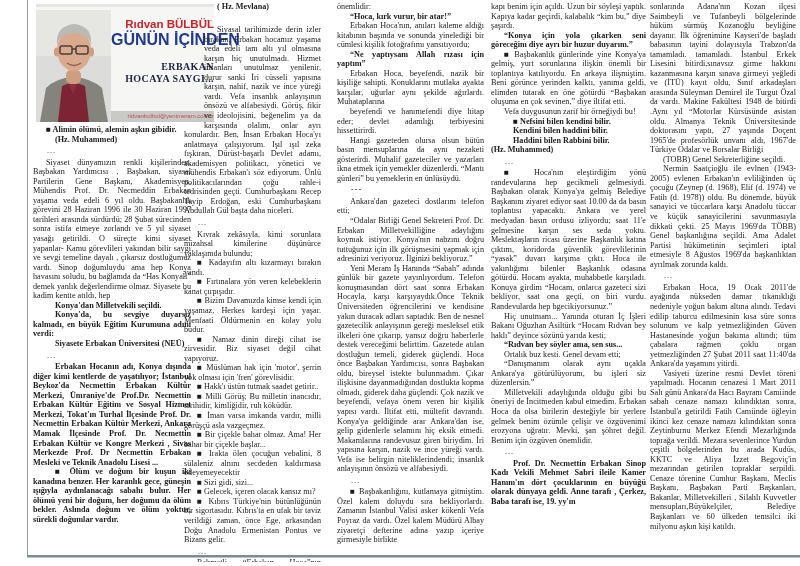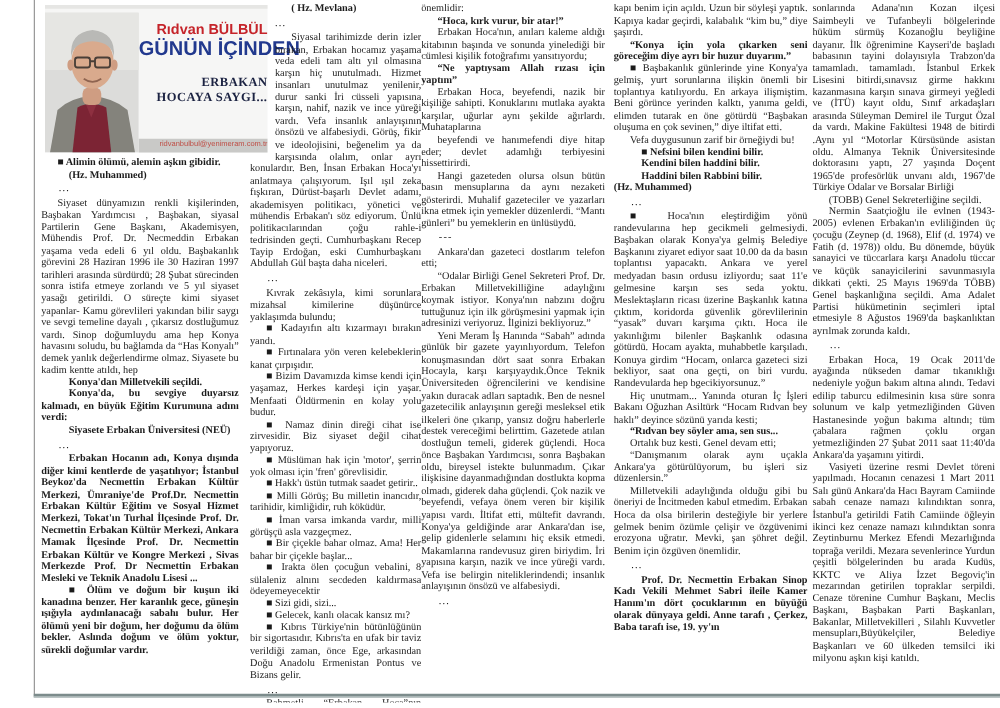--- a/index.html
+++ b/index.html
@@ -9,21 +9,21 @@
   }
   .vrule{position:absolute;left:27px;top:0;width:1px;height:557px;background:#9a9a9a;}
   .hrule{position:absolute;left:27px;top:555px;width:773px;height:2px;background:#7d8c8c;border-bottom:1px solid #b9c4c4;}
   .col{position:absolute;top:2px;height:560px;overflow:hidden;text-align:justify;}
   .col p{margin:0;padding:0;font-size:8.2px;line-height:9.55px;}
   .col p.ind{text-indent:13px;}
   .col p.ind2{text-indent:22px;font-weight:bold;}
   .col p.b{font-weight:bold;}
   .col p.sep{margin:2px 0 2px 14px;letter-spacing:1px;}
   #col1{left:33px;width:158px;padding-top:123px;box-sizing:border-box;}
-  #col2{left:200px;width:137px;}
+  #col2{left:184px;width:137px;}
   #col3{left:337px;width:147px;}
   #col4{left:491px;width:155px;}
   #col5{left:650px;width:146px;}
   .box-spacer{float:left;width:20px;height:127px;}
   
   .masthead{
     position:absolute;left:36px;top:4px;width:178px;height:115px;
     background:#f6f6f5;border-top:3px solid #e6e6e4;
   }
   .mast-photo{position:absolute;left:0;top:3px;width:75px;height:112px;}
@@ -114,39 +114,40 @@
   <p class="ind">■ Fırtınalara yön veren kelebeklerin kanat çırpışıdır.</p>
   <p class="ind">■ Bizim Davamızda kimse kendi için yaşamaz, Herkes kardeşi için yaşar. Menfaati Öldürmenin en kolay yolu budur.</p>
   <p class="ind">■ Namaz dinin direği cihat ise zirvesidir. Biz siyaset değil cihat yapıyoruz.</p>
   <p class="ind">■ Müslüman hak için 'motor', şerrin yok olması için 'fren' görevlisidir.</p>
   <p class="ind">■ Hakk'ı üstün tutmak saadet getirir..</p>
   <p class="ind">■ Milli Görüş; Bu milletin inancıdır, tarihidir, kimliğidir, ruh köküdür.</p>
   <p class="ind">■ İman varsa imkanda vardır, milli görüşçü asla vazgeçmez.</p>
   <p class="ind">■ Bir çiçekle bahar olmaz. Ama! Her bahar bir çiçekle başlar...</p>
   <p class="ind">■ Irakta ölen çocuğun vebalini, 8 sülaleniz alnını secdeden kaldırmasa ödeyemeyecektir</p>
   <p class="ind">■ Sizi gidi, sizi...</p>
-  <p class="ind">■ Gelecek, kanlı olacak kansız mı?</p>
+  <p class="ind">■ Gelecek, içeren olacak kansız mı?</p>
   <p class="ind">■ Kıbrıs Türkiye'nin bütünlüğünün bir sigortasıdır. Kıbrıs'ta en ufak bir taviz verildiği zaman, önce Ege, arkasından Doğu Anadolu Ermenistan Pontus ve Bizans gelir.</p>
   <p class="sep">...</p>
   <p class="ind">Rahmetli “Erbakan Hoca”nın ağzından ne kem ne şiddet içeren bir söz çıkardı. Günlük işlerine bakan yardımcısı</p>
 </div>
 
 <div class="col" id="col3">
   <p class="ni">önemlidir:</p>
   <p class="b ind">“Hoca, kırk vurur, bir atar!”</p>
   <p class="ind">Erbakan Hoca'nın, anıları kaleme aldığı kitabının başında ve sonunda yinelediği bir cümlesi kişilik fotoğrafımı yansıtıyordu;</p>
   <p class="b ind">“Ne yaptıysam Allah rızası için yaptım”</p>
   <p class="ind">Erbakan Hoca, beyefendi, nazik bir kişiliğe sahipti. Konuklarını mutlaka ayakta karşılar, uğurlar aynı şekilde ağırlardı. Muhataplarına</p>
   <p class="ind">beyefendi ve hanımefendi diye hitap eder; devlet adamlığı terbiyesini hissettirirdi.</p>
   <p class="ind">Hangi gazeteden olursa olsun bütün basın mensuplarına da aynı nezaketi gösterirdi. Muhalif gazeteciler ve yazarları ikna etmek için yemekler düzenlerdi. “Mantı günleri” bu yemeklerin en ünlüsüydü.</p>
   <p class="sep">---</p>
   <p class="ind">Ankara'dan gazeteci dostlarım telefon etti;</p>
   <p class="ind">“Odalar Birliği Genel Sekreteri Prof. Dr. Erbakan Milletvekilliğine adaylığını koymak istiyor. Konya'nın nabzını doğru tuttuğunuz  için ilk görüşmesini yapmak için adresinizi veriyoruz. İlginizi bekliyoruz.”</p>
   <p class="ind">Yeni Meram İş Hanında “Sabah” adında günlük bir gazete yayınlıyordum. Telefon konuşmasından dört saat sonra Erbakan Hocayla, karşı karşıyaydık.Önce Teknik Üniversiteden öğrencilerini ve kendisine yakın duracak adları saptadık. Ben de nesnel gazetecilik anlayışının gereği mesleksel etik ilkeleri öne çıkarıp,  yansız doğru haberlerle destek vereceğimi belirttim.  Gazetede atılan dostluğun temeli, giderek güçlendi. Hoca  önce Başbakan Yardımcısı, sonra Başbakan oldu,  bireysel istekte bulunmadım. Çıkar ilişkisine dayanmadığından dostlukta kopma olmadı, giderek daha güçlendi.  Çok nazik ve beyefendi, vefaya önem veren bir kişilik yapısı vardı. İltifat etti, mültefit davrandı. Konya'ya geldiğinde arar Ankara'dan ise, gelip gidenlerle selamını hiç eksik etmedi. Makamlarına randevusuz  giren biriydim. İri yapısına karşın, nazik ve ince yüreği vardı. Vefa ise belirgin niteliklerindendi; insanlık anlayışının önsözü ve alfabesiydi.</p>
   <p class="sep">...</p>
+  <p class="ind">■ Başbakanlığını, kutlamaya gitmiştim. Özel kalem doluydu sıra bekliyorlardı. Zamanın İstanbul Valisi asker kökenli Vefa Poyraz da vardı. Özel kalem Müdürü Albay ziyaretçi defterine adına yazıp içeriye girmesiyle birlikte</p>
 </div>
 
 <div class="col" id="col4">
   <p class="ni">kapı benim için açıldı. Uzun bir söyleşi yaptık. Kapıya kadar geçirdi, kalabalık “kim bu,” diye şaşırdı.</p>
   <p class="b ind">“Konya için yola çıkarken seni göreceğim diye ayrı bir huzur duyarım.”</p>
   <p class="ind">■ Başbakanlık günlerinde yine Konya'ya gelmiş, yurt sorunlarına ilişkin önemli bir toplantıya katılıyordu. En arkaya ilişmiştim. Beni görünce yerinden kalktı, yanıma geldi, elimden tutarak en öne götürdü “Başbakan oluşuma en çok sevinen,” diye iltifat etti.</p>
   <p class="ind">Vefa duygusunun zarif bir örneğiydi bu!</p>
   <p class="ind2">■ Nefsini bilen kendini bilir.</p>
   <p class="ind2">Kendini bilen haddini bilir.</p>
   <p class="ind2">Haddini bilen Rabbini bilir.</p>

